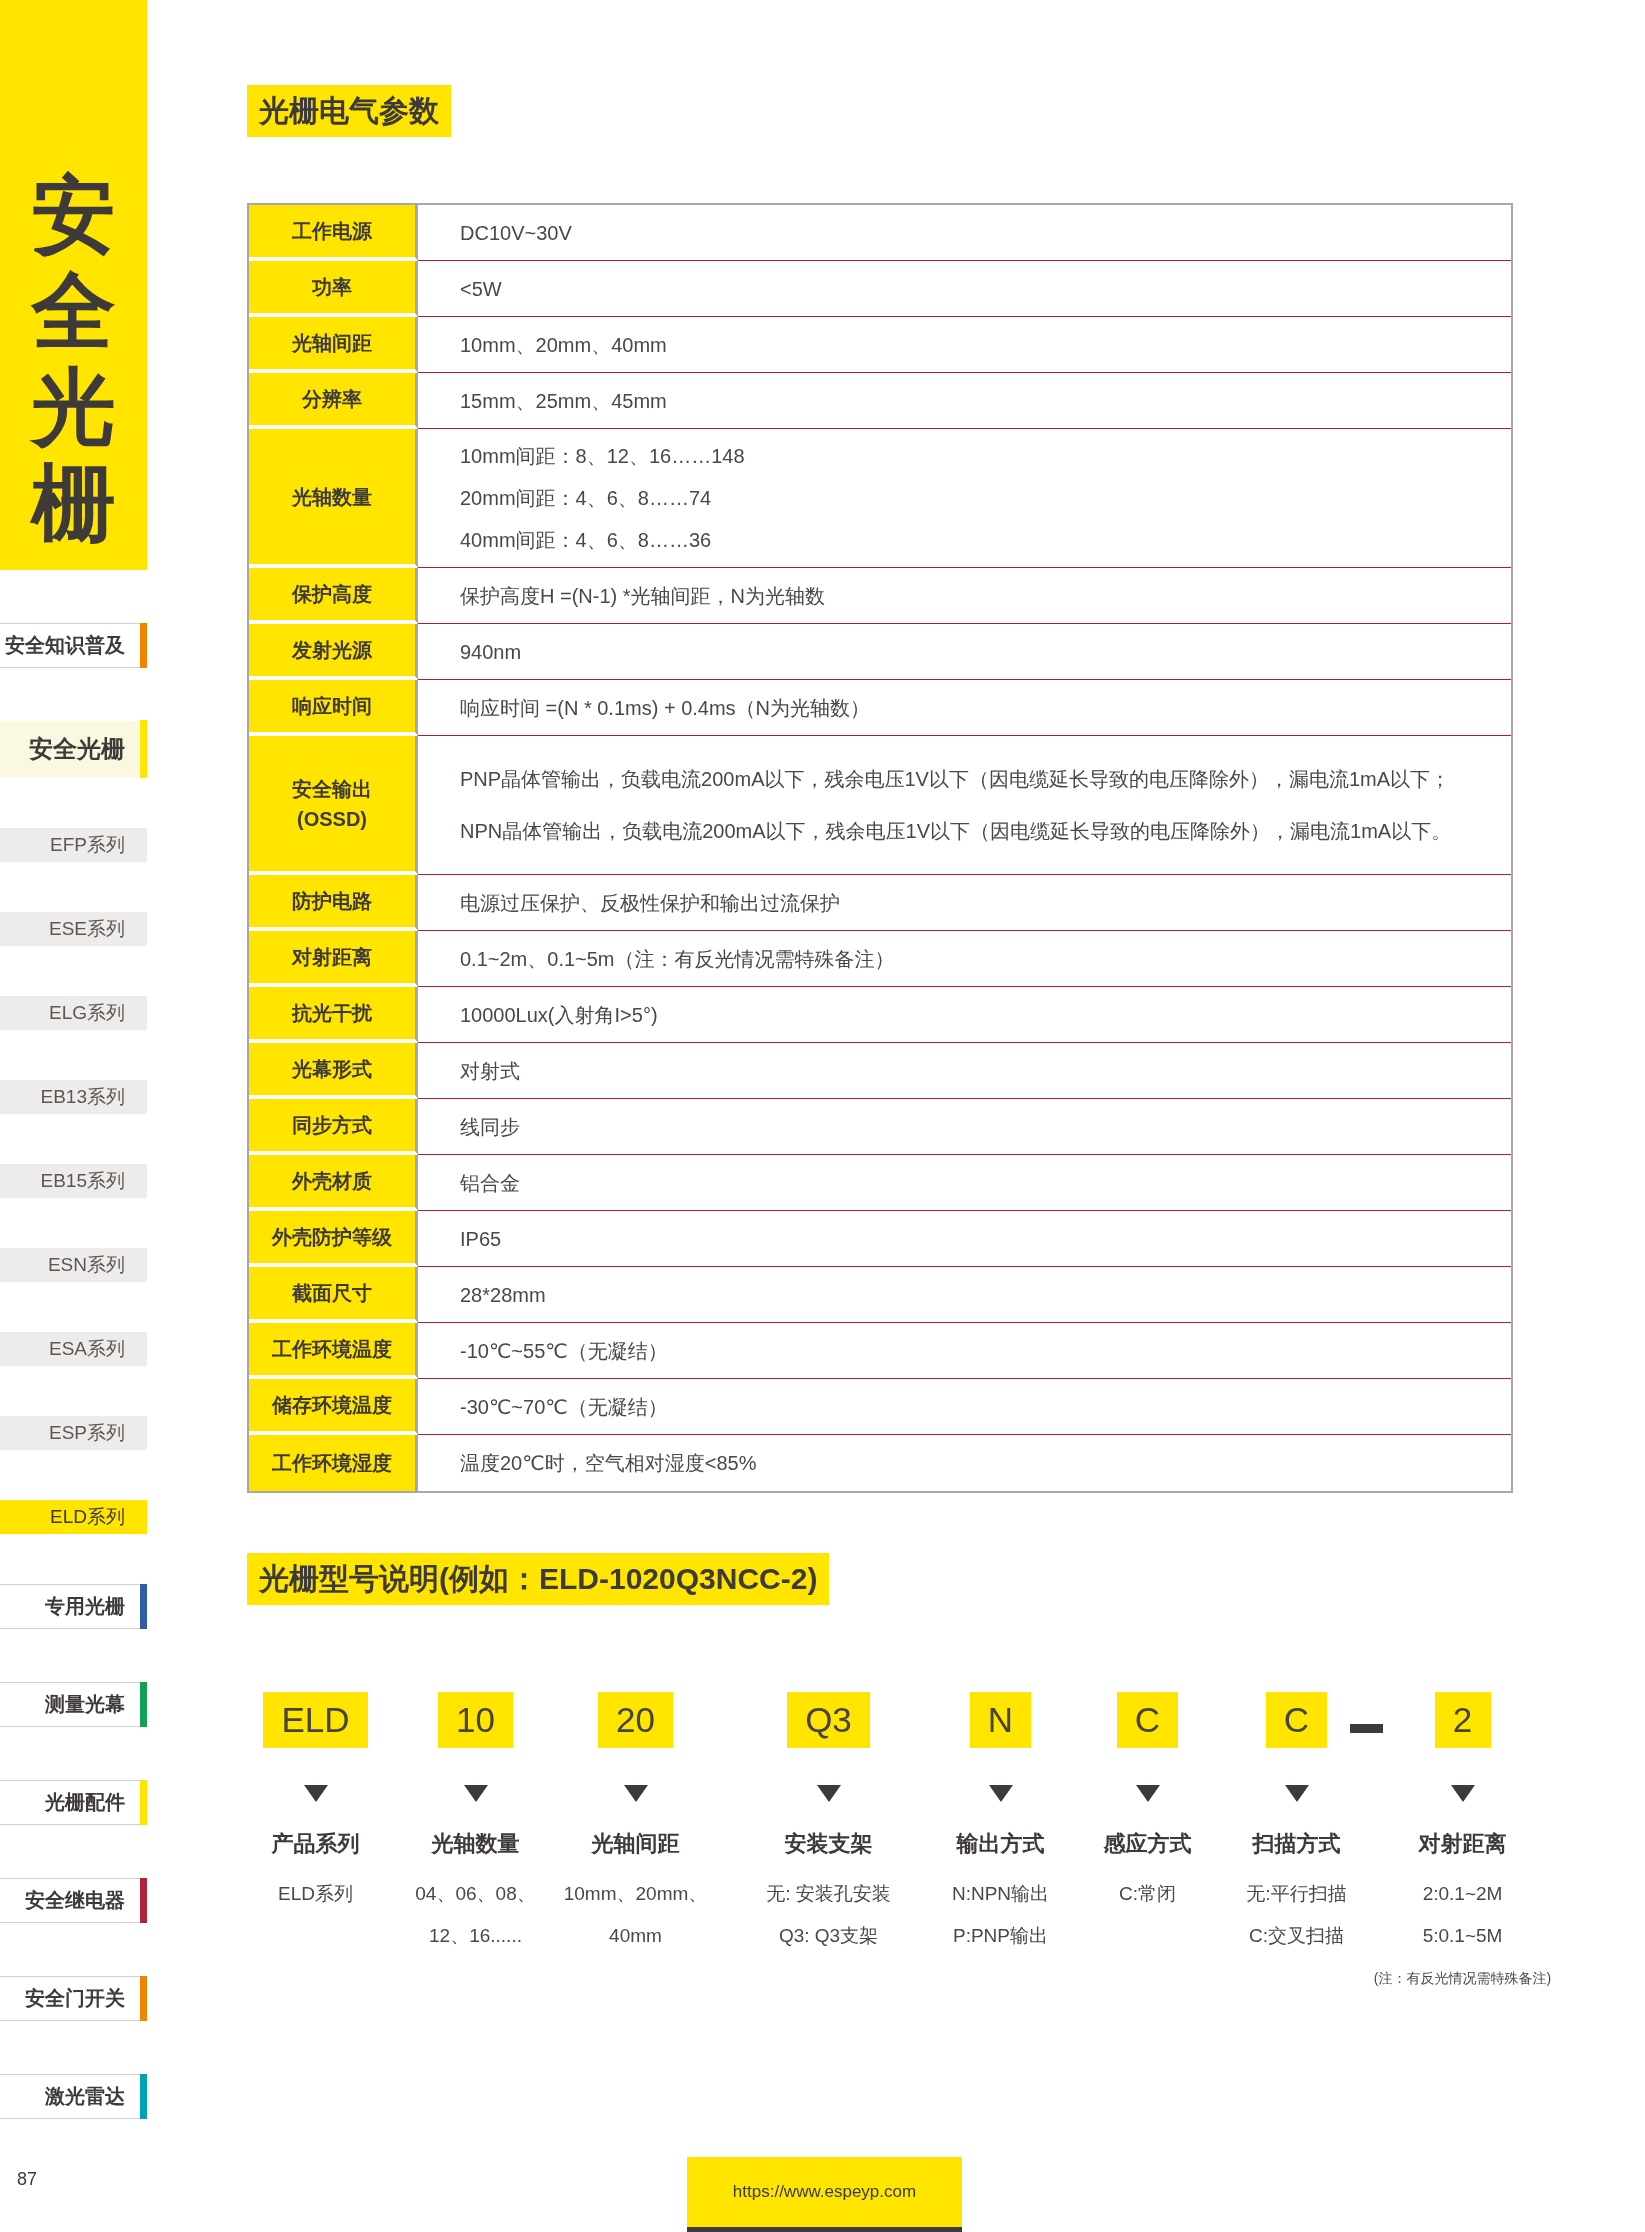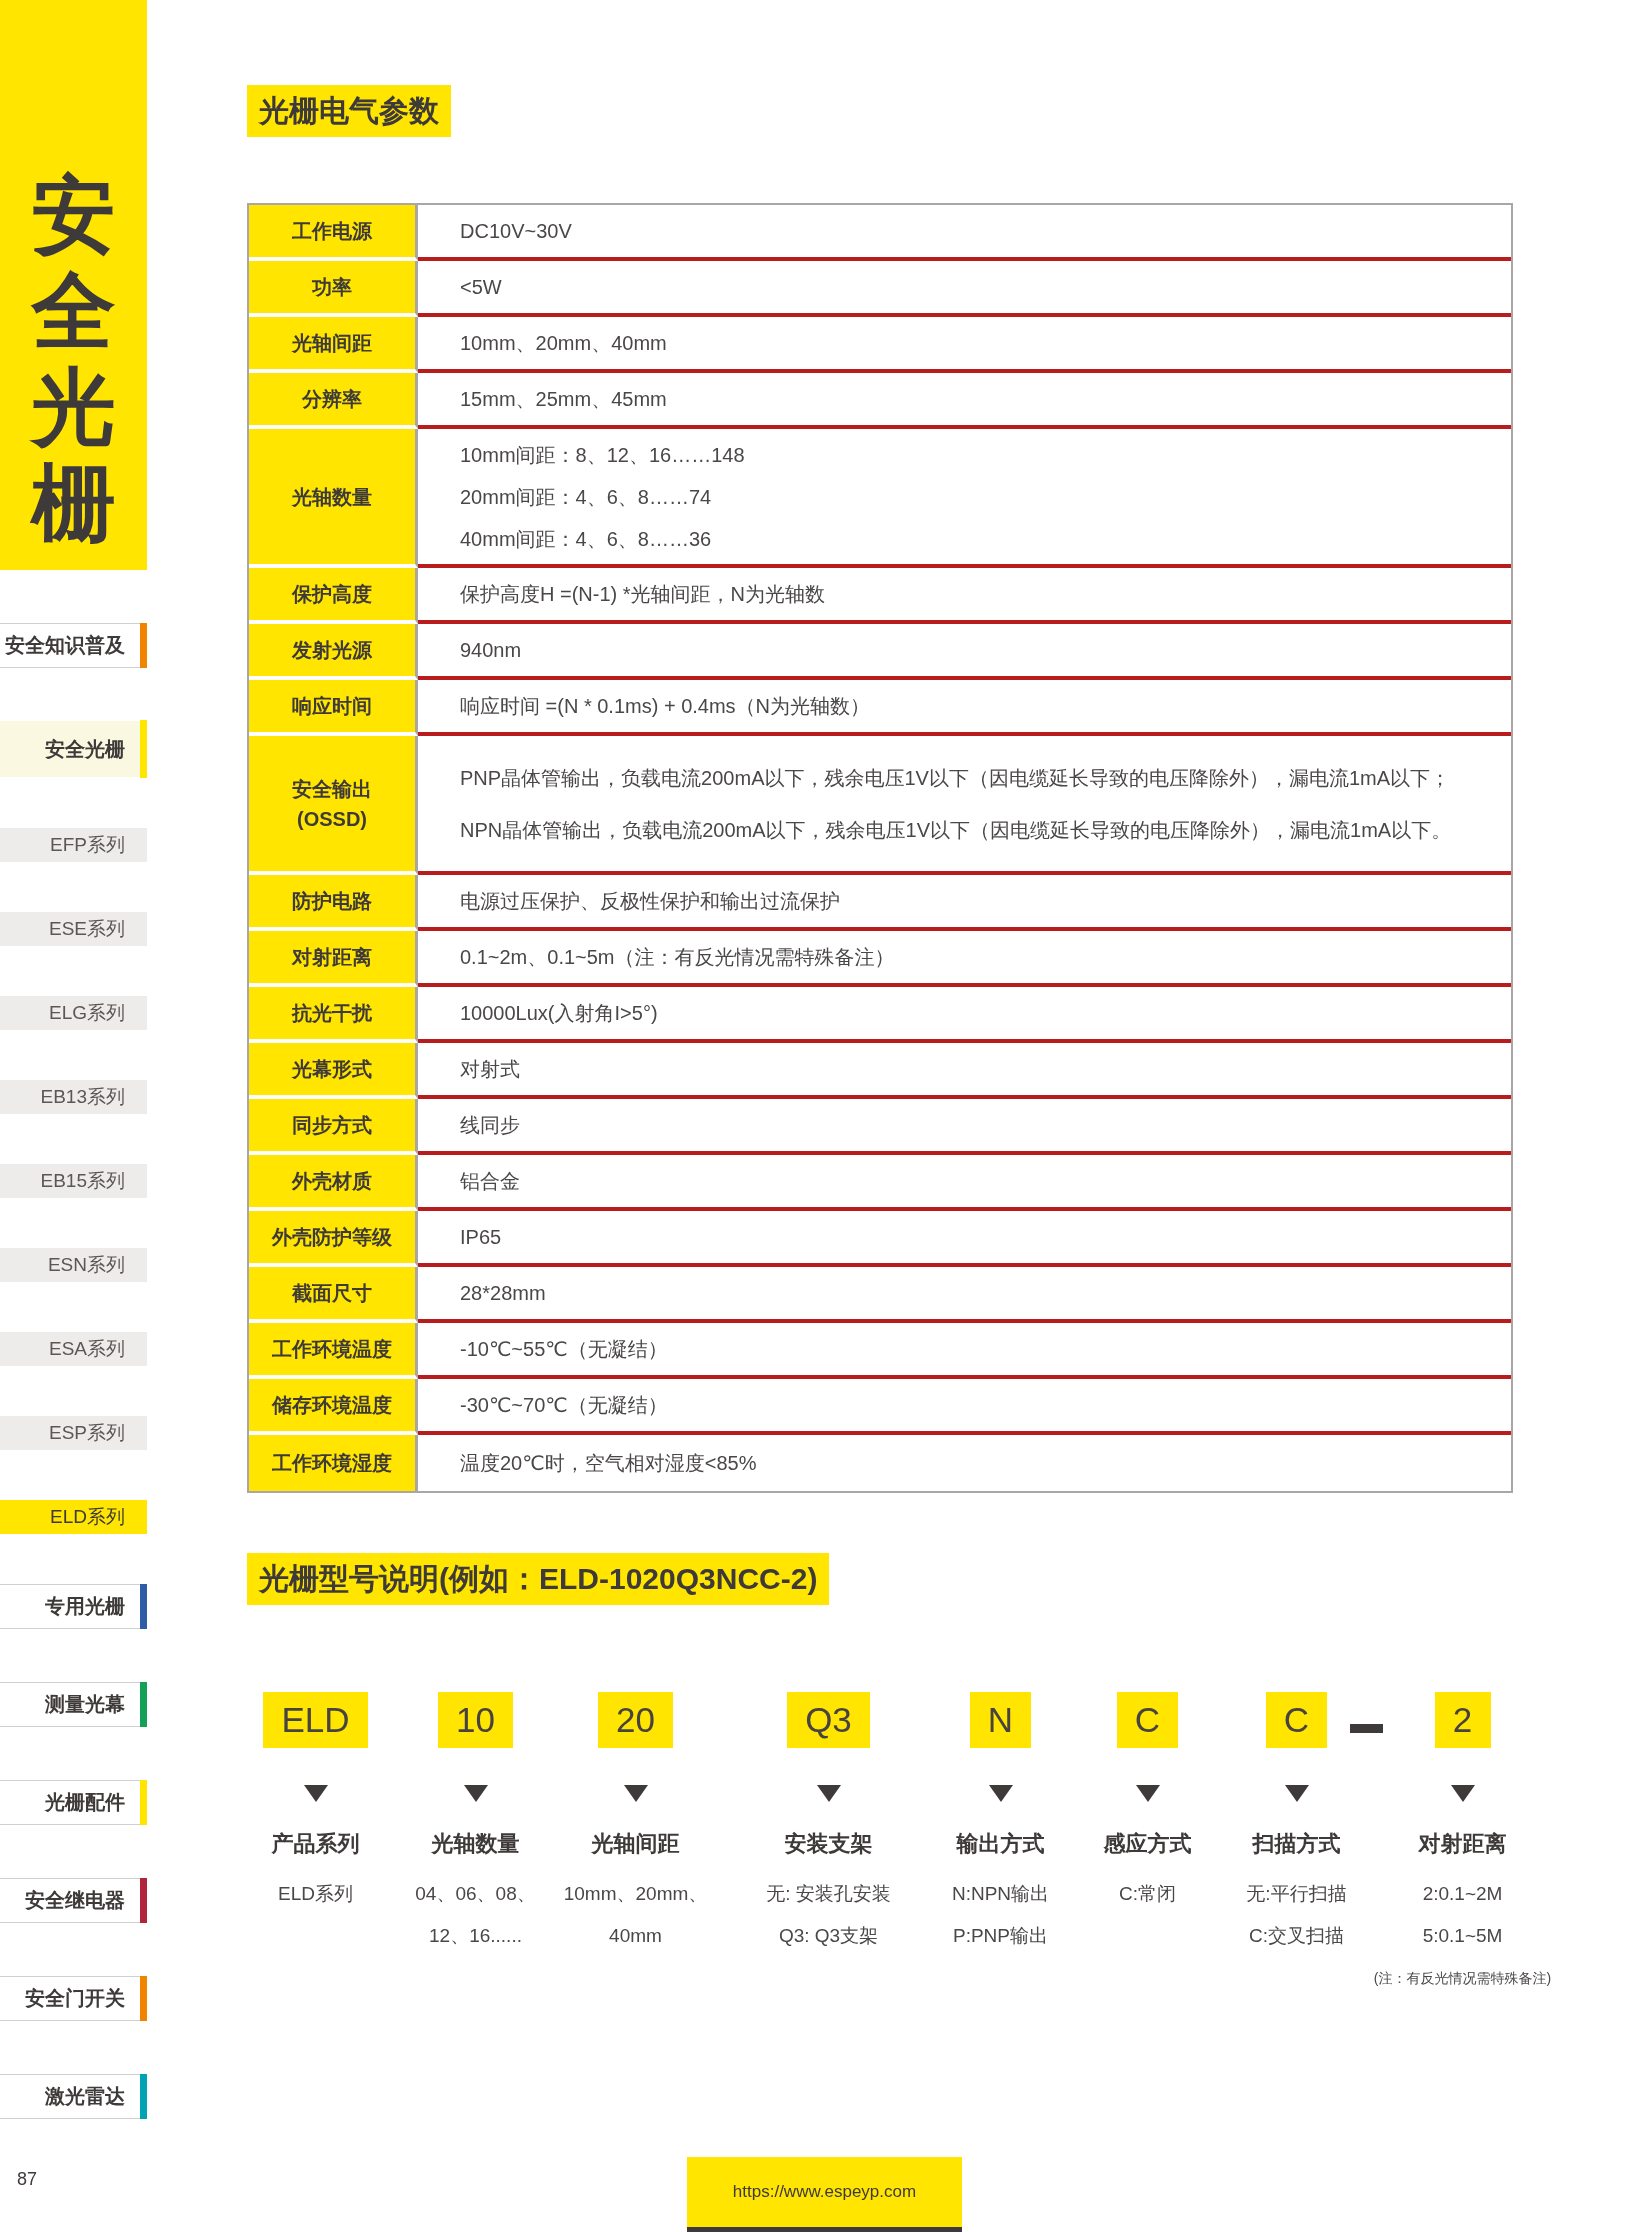--- a/index.html
+++ b/index.html
@@ -11,21 +11,21 @@
   .sidebar { position:absolute; left:0; top:0; width:147px; }
   .sidebar-hero { height:570px; background:var(--yellow); display:flex; flex-direction:column;
                   align-items:center; padding-top:167px; box-sizing:border-box; }
   .hero-char { font-size:84px; font-weight:bold; color:var(--dark); line-height:96px; }
   .nav { margin-top:9px; display:flex; flex-direction:column; }
   .nav-item { position:relative; display:flex; align-items:center; justify-content:flex-end;
               padding-right:22px; box-sizing:border-box; cursor:pointer;margin-top:44px; }
   .nav-item .accent { position:absolute; right:0; top:-1px; bottom:-1px; width:7px; }
   .nav-item.section { height:45px; background:#fff; border-top:1px solid #D2D0CE; border-bottom:1px solid #D2D0CE;
                       font-weight:bold; font-size:20px; color:var(--dark); margin-bottom:9px; }
-  .nav-item.section-active { height:56px; background:#FBF8E2; font-weight:bold; font-size:20px;
+  .nav-item.section-active { height:56px; background:#FBF8E2; font-weight:bold; font-size:24px;
                              color:var(--dark); margin-bottom:7px;justify-content:flex-end; }
   .nav-item.series { height:34px; background:#EDECEA; font-size:19px; color:#5C5755; margin-bottom:6px; }
   .nav-item.series-active { height:34px; background:var(--yellow); font-size:19px; color:var(--dark); margin-bottom:6px; }
 
   
   .badge { position:absolute; left:247px; background:var(--yellow); font-weight:bold; color:var(--dark);
            padding:0 12px; height:52px; line-height:52px; font-size:30px; white-space:nowrap; }
   .badge-params { top:85px; }
   .badge-model  { top:1553px; }
 
@@ -33,21 +33,21 @@
   .spec-table { position:absolute; left:247px; top:203px; width:1266px;
                 border:2px solid #A9A7A5; box-sizing:border-box; }
   .spec-row { display:flex; min-height:56px; }
   .spec-row.tall { min-height:139px; }
   .spec-label { width:169px; flex:0 0 169px; background:var(--yellow); display:flex; flex-direction:column;
                 justify-content:center; text-align:center; font-weight:bold; font-size:20px;
                 color:var(--dark); line-height:1.5; border-bottom:4px solid #fff; border-right:3px solid #A9A7A5;
                 box-sizing:border-box; }
   .spec-row:last-child .spec-label { border-bottom:none; }
   .spec-value { flex:1; display:flex; flex-direction:column; justify-content:center;
-                padding:8px 20px 8px 42px; border-bottom:4px solid #b91c1c; font-size:20px; color:var(--val);
+                padding:8px 20px 8px 42px; border-bottom:1px solid #b91c1c; font-size:20px; color:var(--val);
                 box-sizing:border-box; }
   .spec-row:last-child .spec-value { border-bottom:none; }
   .spec-value p { margin:0; line-height:1.4; }
   .spec-value p + p { margin-top:14px; }
   .spec-value.spread p + p { margin-top:24px; }
 
   
   .model-area { position:absolute; left:0; top:1692px; width:1646px; height:418px; }
   .model-col { position:absolute; top:0; width:219px; text-align:center; }
   .code-box { display:inline-block; background:var(--yellow); font-weight:normal; font-size:35px; color:#474341;

